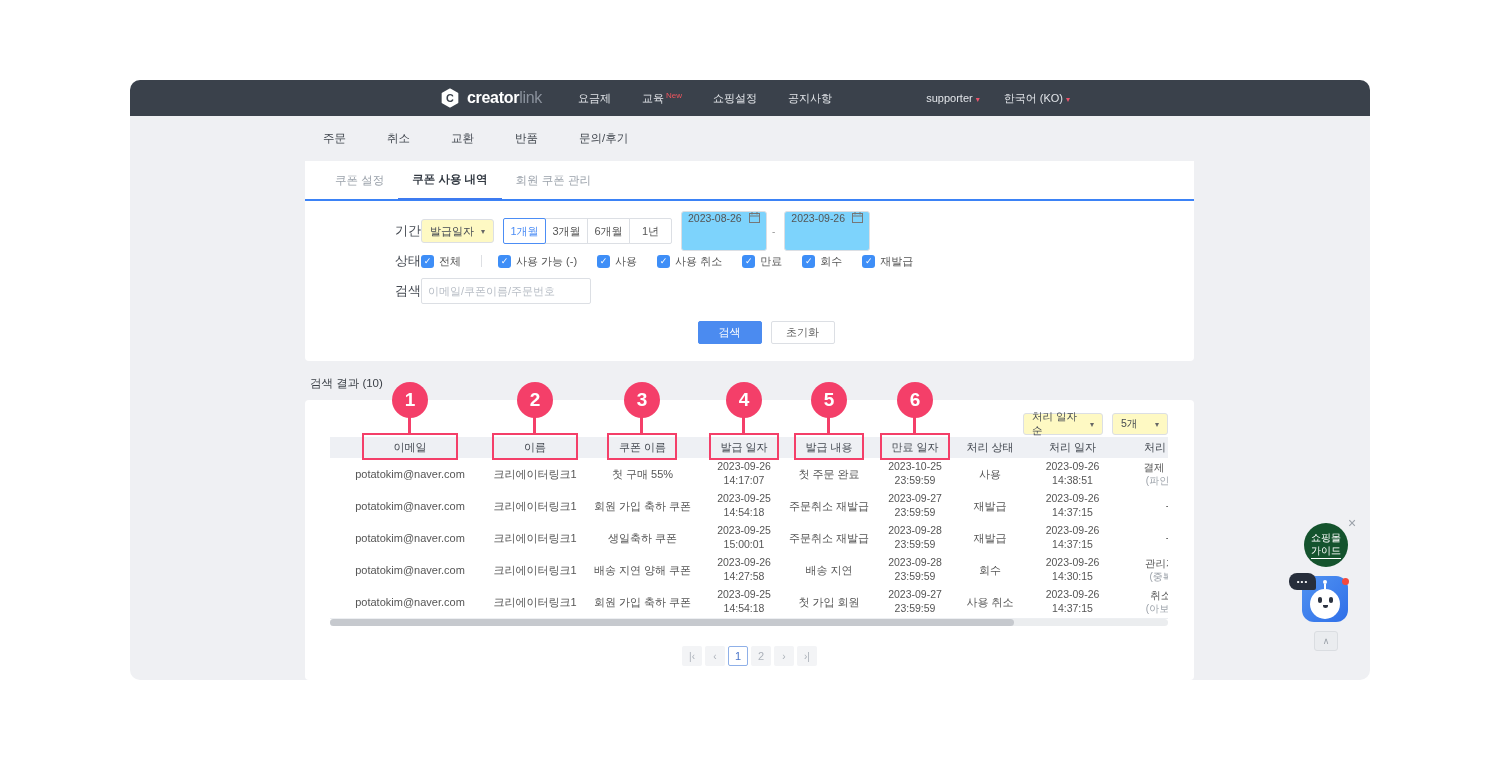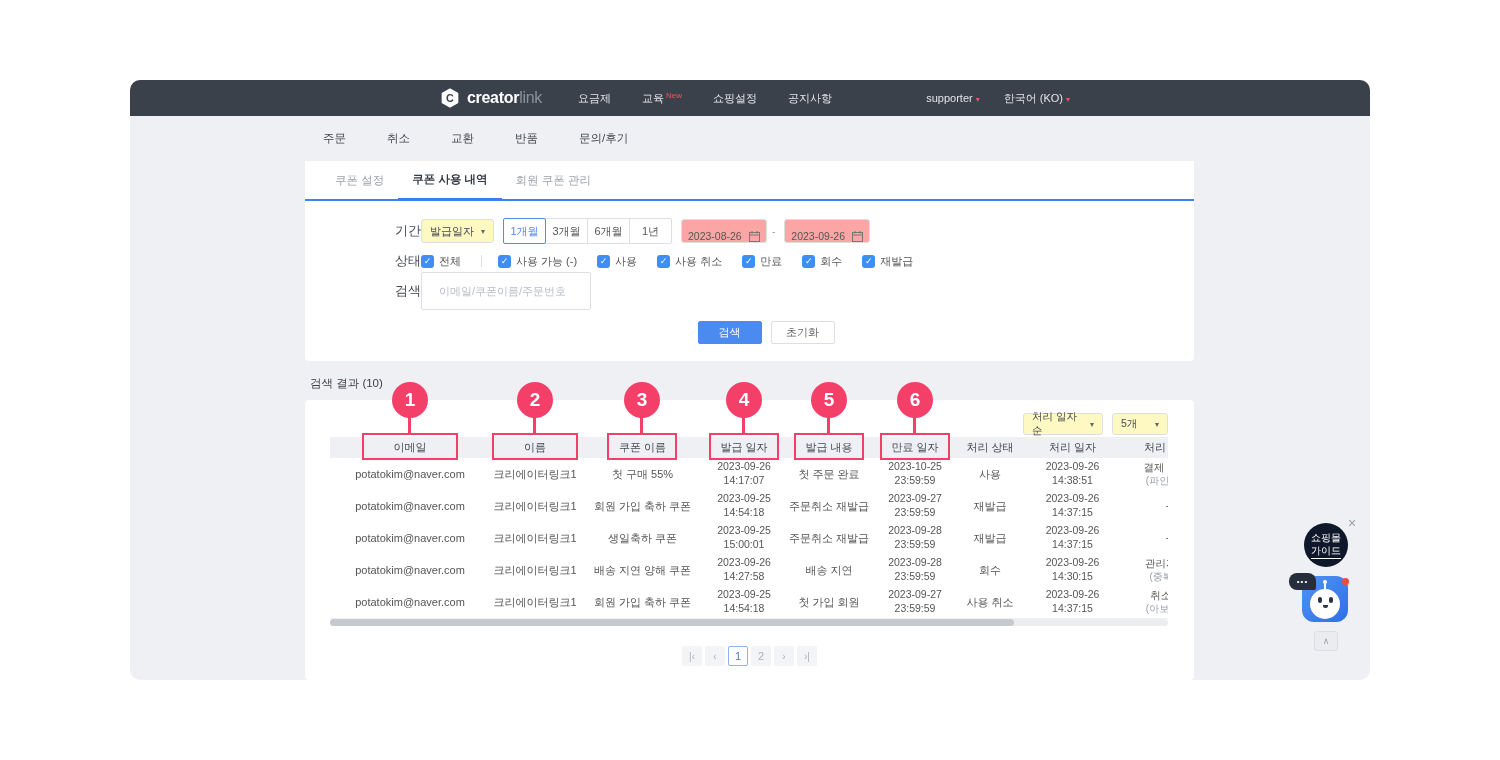--- a/index.html
+++ b/index.html
@@ -39,27 +39,27 @@
   .frow { display:flex; align-items:center; height:30px; }
   .flabel { width:83px; font-size:13px; color:#454A52;text-align:right; }
   .sel { height:24px; border:1px solid #DCDFE4; border-radius:3px; background:#fef9c3; display:flex; align-items:center; justify-content:space-between; padding:0 8px; font-size:11px; color:#454A52; cursor:pointer; }
   .sel-type { width:73px; }
   .caret-dark { color:#666; font-size:8px; margin-left:5px; }
   .seg { display:flex; margin-left:9px; }
   .seg-btn { width:43px; height:26px; background:#fff; border:1px solid #DCDFE4; margin-left:-1px; font-size:11px; color:#555; display:flex; align-items:center; justify-content:center; cursor:pointer; }
   .seg-btn:first-child { border-radius:2px 0 0 2px; margin-left:0; }
   .seg-btn:last-child { border-radius:0 2px 2px 0; }
   .seg-btn.active { border:1px solid #4C8DF5; color:#4C8DF5; z-index:1; border-radius:2px; position:relative; }
-  .date-box { width:86px; height:24px; border:1px solid #DCDFE4; border-radius:3px; margin-left:9px; display:flex; align-items:flex-end; justify-content:space-between; padding:0 6px; font-size:10.5px; color:#555; background:#fca5a5; cursor:pointer; }
+  .date-box { width:86px; height:40px; border:1px solid #DCDFE4; border-radius:3px; margin-left:9px; display:flex; align-items:flex-start; justify-content:space-between; padding:0 6px; font-size:10.5px; color:#555; background:#7dd3fc; cursor:pointer; }
   .dash { margin-left:5px; color:#999; font-size:10px; }
   .cb-item { display:flex; align-items:center; margin-right:20px; cursor:pointer; }
   .cb { width:13px; height:13px; background:#3E8EF7; border-radius:3px; color:#fff; font-size:9px; display:inline-flex; align-items:center; justify-content:center; margin-right:5px; }
   .cb-label { font-size:11px; color:#555; }
   .vdiv { width:1px; height:12px; background:#DDDFE3; margin:0 16px 0 0; }
-  .search-input { width:170px; height:38px; border:1px solid #DCDFE4; border-radius:2px; padding:0 17px; font-size:11px; color:#333; outline:none; font-family:inherit; }
+  .search-input { width:170px; height:26px; border:1px solid #DCDFE4; border-radius:2px; padding:0 6px; font-size:11px; color:#333; outline:none; font-family:inherit; }
   .search-input::placeholder { color:#B8BEC6; }
   .btnrow { display:flex; justify-content:center; gap:9px; margin-top:15px; }
   .btn { width:64px; height:23px; font-size:11px; border-radius:2px; display:flex; align-items:center; justify-content:center; cursor:pointer; font-family:inherit; }
   .btn-primary { background:#4B8BF0; color:#fff; border:1px solid #4B8BF0; }
   .btn-secondary { background:#fff; color:#666; border:1px solid #DCDFE4; }
 
   
   .results-title { position:absolute; left:180px; top:296px; font-size:11.5px; color:#3A3F46; }
   .panel2 { position:absolute; left:175px; top:320px; width:889px; height:280px; background:#fff; border-radius:4px; }
   .sortbar { position:absolute; right:26px; top:13px; display:flex; gap:9px; }
@@ -82,21 +82,21 @@
   .hscroll { position:absolute; left:25px; top:219px; width:838px; height:7px; background:#EBEDEF; border-radius:4px; }
   .hthumb { width:684px; height:7px; background:#C6C9CE; border-radius:4px; cursor:pointer; }
 
   .pagination { position:absolute; left:0; right:0; top:246px; display:flex; justify-content:center; gap:3px; }
   .pg { width:20px; height:20px; background:#F3F4F6; color:#ABB1B9; font-size:10px; display:flex; align-items:center; justify-content:center; border-radius:2px; border:1px solid transparent; cursor:pointer; }
   .pg.num { font-size:11px; }
   .pg.active { background:#fff; border:1px solid #8FB0E8; color:#4A74C9; }
 
   
   .wclose { position:absolute; left:1348px; top:516px; font-size:14px; color:#9AA0A8; cursor:pointer; line-height:1; }
-  .guide-bubble { position:absolute; left:1304px; top:523px; width:44px; height:44px; border-radius:50%; background:#0f172a; color:#fff; font-size:10px; display:flex; flex-direction:column; align-items:center; justify-content:center; line-height:1.3; cursor:pointer; }
+  .guide-bubble { position:absolute; left:1304px; top:523px; width:44px; height:44px; border-radius:50%; background:#14532d; color:#fff; font-size:10px; display:flex; flex-direction:column; align-items:center; justify-content:center; line-height:1.3; cursor:pointer; }
   .guide-bubble .u { border-bottom:1px solid #fff; padding-bottom:1px; }
   .robot { position:absolute; left:1302px; top:576px; width:46px; height:46px; border-radius:12px; background:linear-gradient(135deg,#5193F2,#2F6FE8); overflow:hidden; cursor:pointer; }
   .antenna-dot { position:absolute; top:4px; left:21px; width:4px; height:4px; background:#fff; border-radius:50%; }
   .antenna-line { position:absolute; top:8px; left:22px; width:2px; height:5px; background:#fff; }
   .head { position:absolute; top:13px; left:8px; width:30px; height:30px; background:#fff; border-radius:50%; }
   .eye { position:absolute; width:4px; height:6px; background:#2B3240; border-radius:2px; top:8px; }
   .eye.l { left:8px; } .eye.r { left:19px; }
   .mouth { position:absolute; top:16px; left:13px; width:5px; height:3px; background:#2B3240; border-radius:0 0 3px 3px; }
   .speech { position:absolute; left:1289px; top:573px; width:27px; height:17px; background:#272E3B; border-radius:8px 8px 2px 8px; color:#fff; font-size:8px; display:flex; align-items:center; justify-content:center; letter-spacing:1px; }
   .reddot { position:absolute; left:1342px; top:578px; width:7px; height:7px; border-radius:50%; background:#F5483C; }

